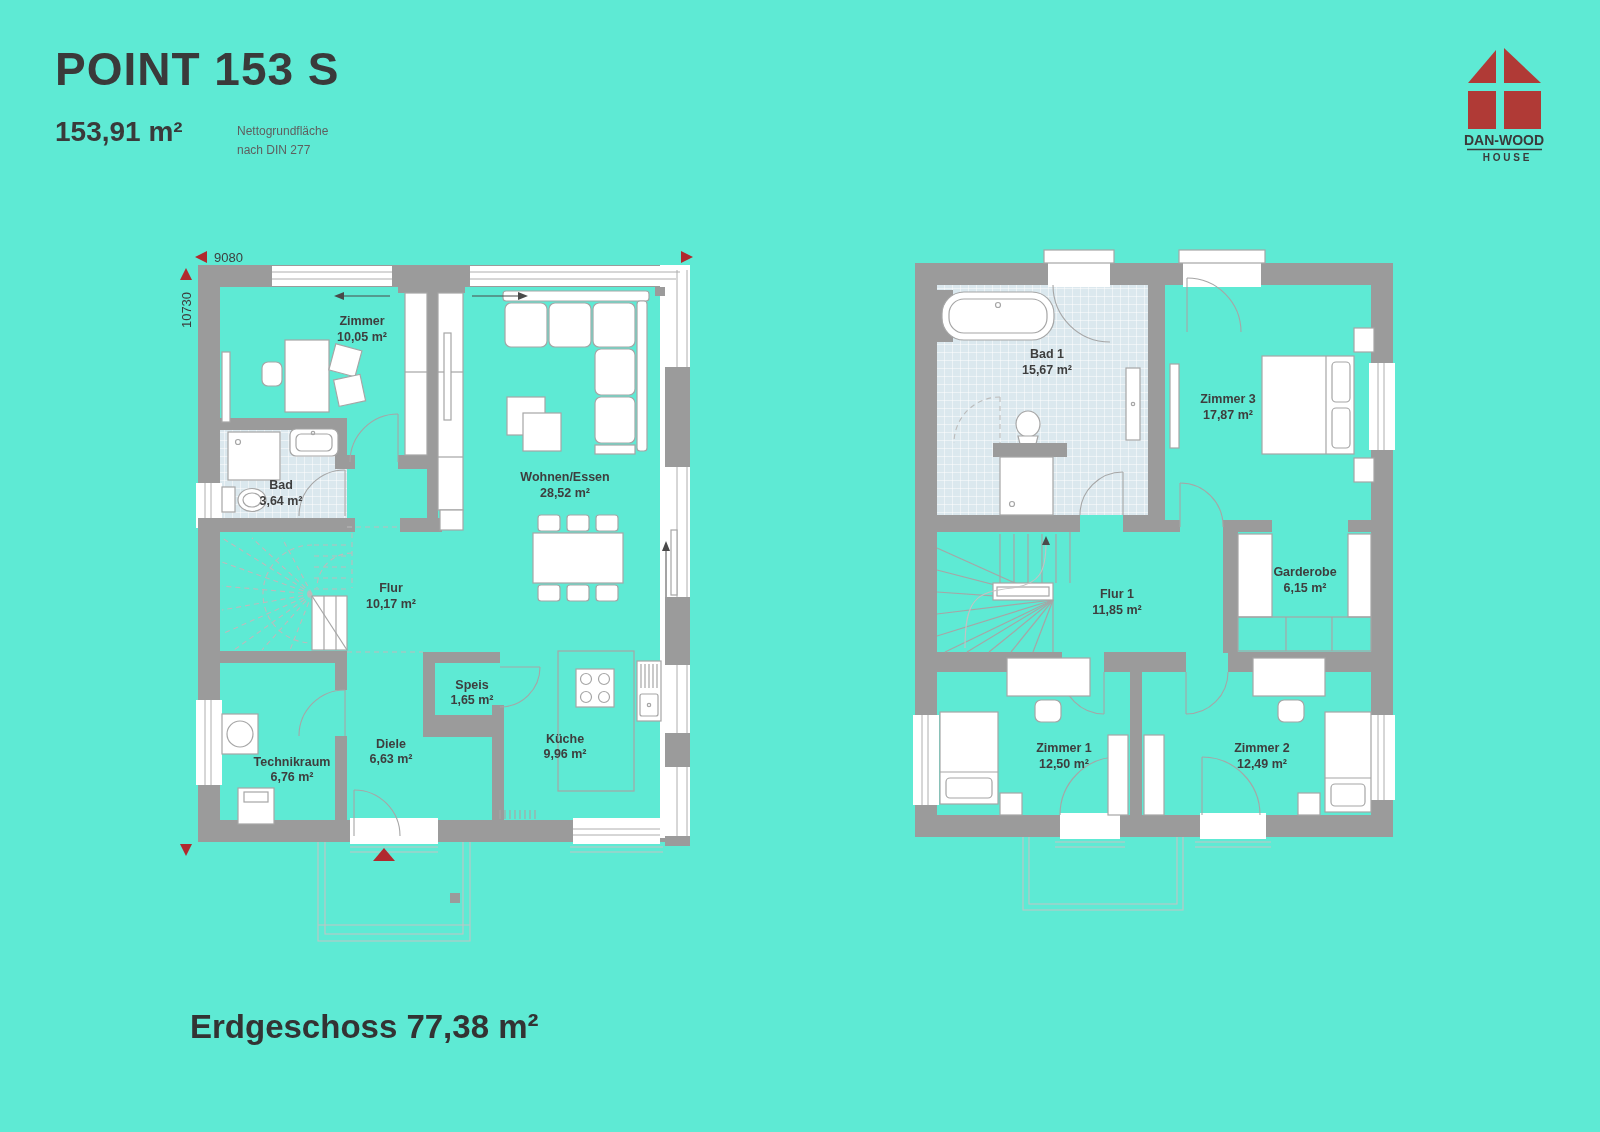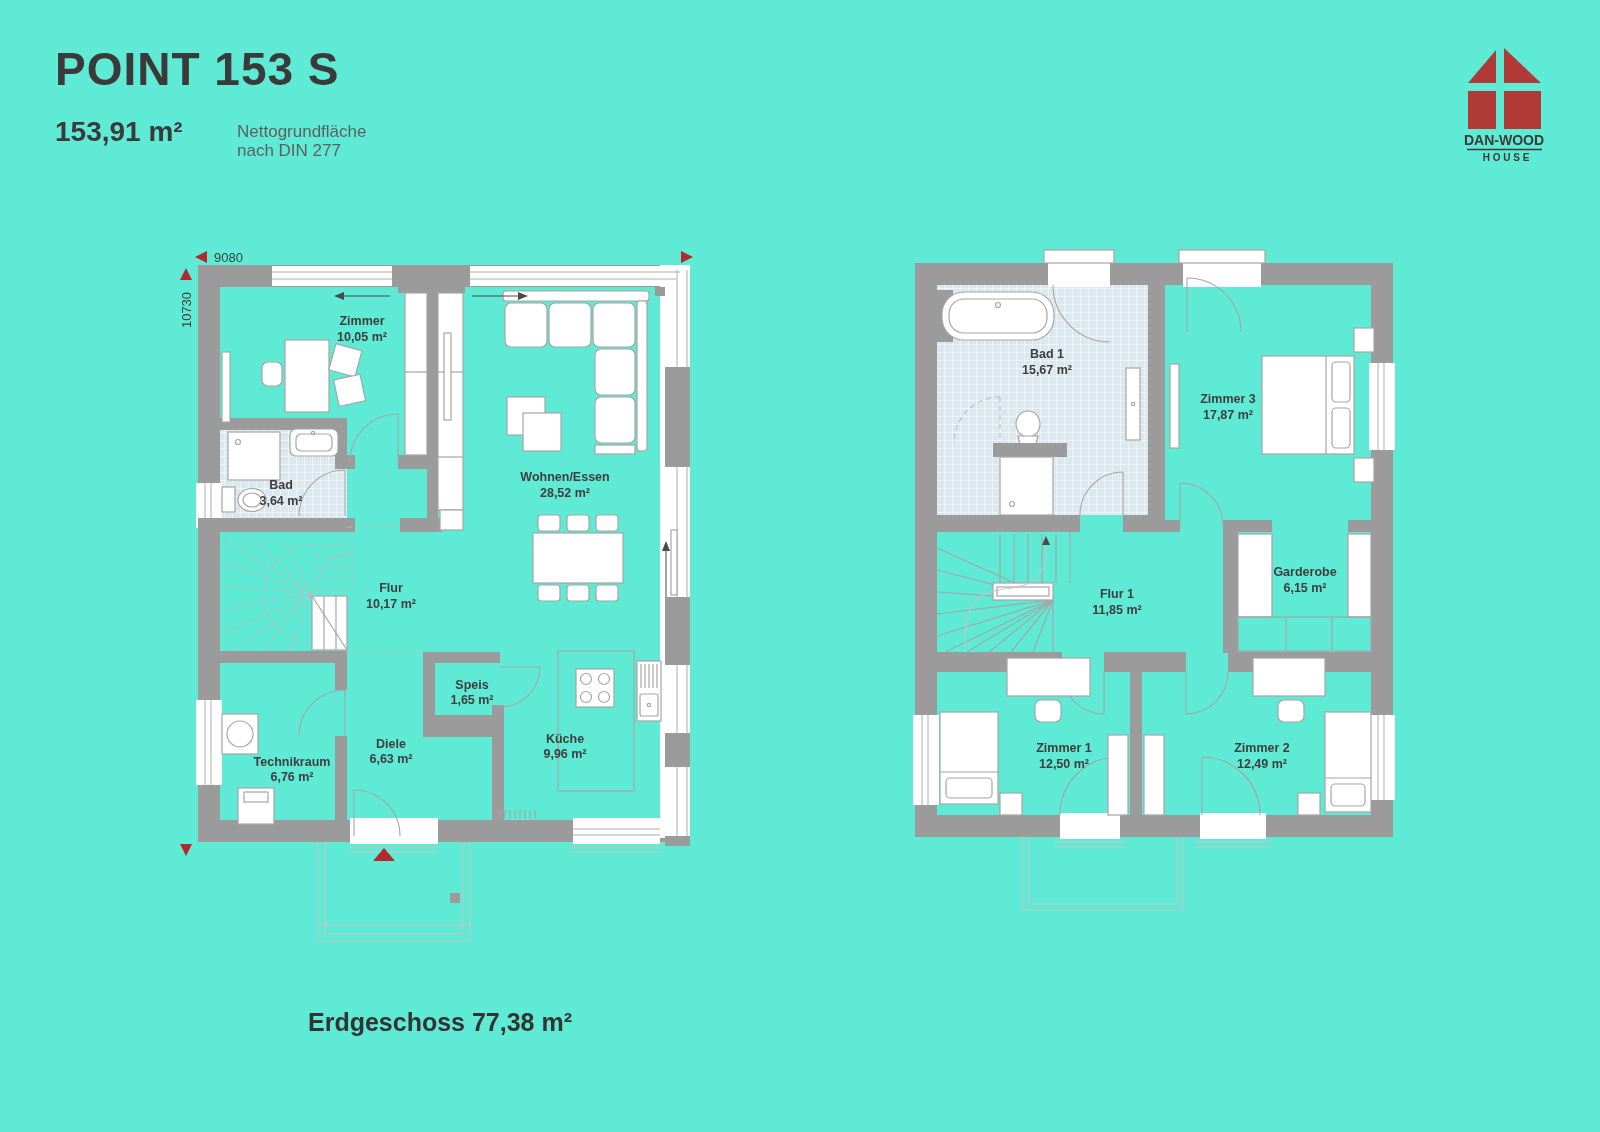--- a/index.html
+++ b/index.html
@@ -1,21 +1,21 @@
 <!DOCTYPE html>
 <html><head>
 <meta charset="utf-8">
 <style>
   html,body{margin:0;padding:0;background:#ffffff;}
   .sheet{position:relative;width:1600px;height:1132px;background:#5eead4;overflow:hidden;
          font-family:"Liberation Sans",sans-serif;color:#3a3a3a;}
   .title{position:absolute;left:55px;top:42px;font-size:46px;font-weight:bold;letter-spacing:1px;color:#3a3a3a;}
   .area-total{position:absolute;left:55px;top:116px;font-size:28px;font-weight:bold;color:#3a3a3a;}
-  .area-note{position:absolute;left:237px;top:122px;font-size:17px;line-height:19px;color:#5f5f5f;}
-  .caption{position:absolute;top:1008px;width:500px;text-align:center;font-size:25px;font-weight:bold;color:#333;}
+  .area-note{position:absolute;left:237px;top:122px;font-size:12px;line-height:19px;color:#5f5f5f;}
+  .caption{position:absolute;top:1008px;width:500px;font-size:33px;font-weight:bold;color:#333;}
   .cap-eg{left:190px;} .cap-dg{left:904px;}
   svg{position:absolute;}
   svg text{font-family:"Liberation Sans",sans-serif;}
   .lbl{font-size:12.5px;font-weight:bold;fill:#3e3e3e;text-anchor:middle;}
   .dim{font-size:13px;fill:#3e3e3e;}
   .wall{fill:#9b9b9b;}
   .win{fill:#ffffff;}
   .gl{stroke:#aeaeae;stroke-width:1;fill:none;}
   .fur{fill:#ffffff;stroke:#a6a6a6;stroke-width:1.2;}
   .furn{fill:none;stroke:#a6a6a6;stroke-width:1.2;}

